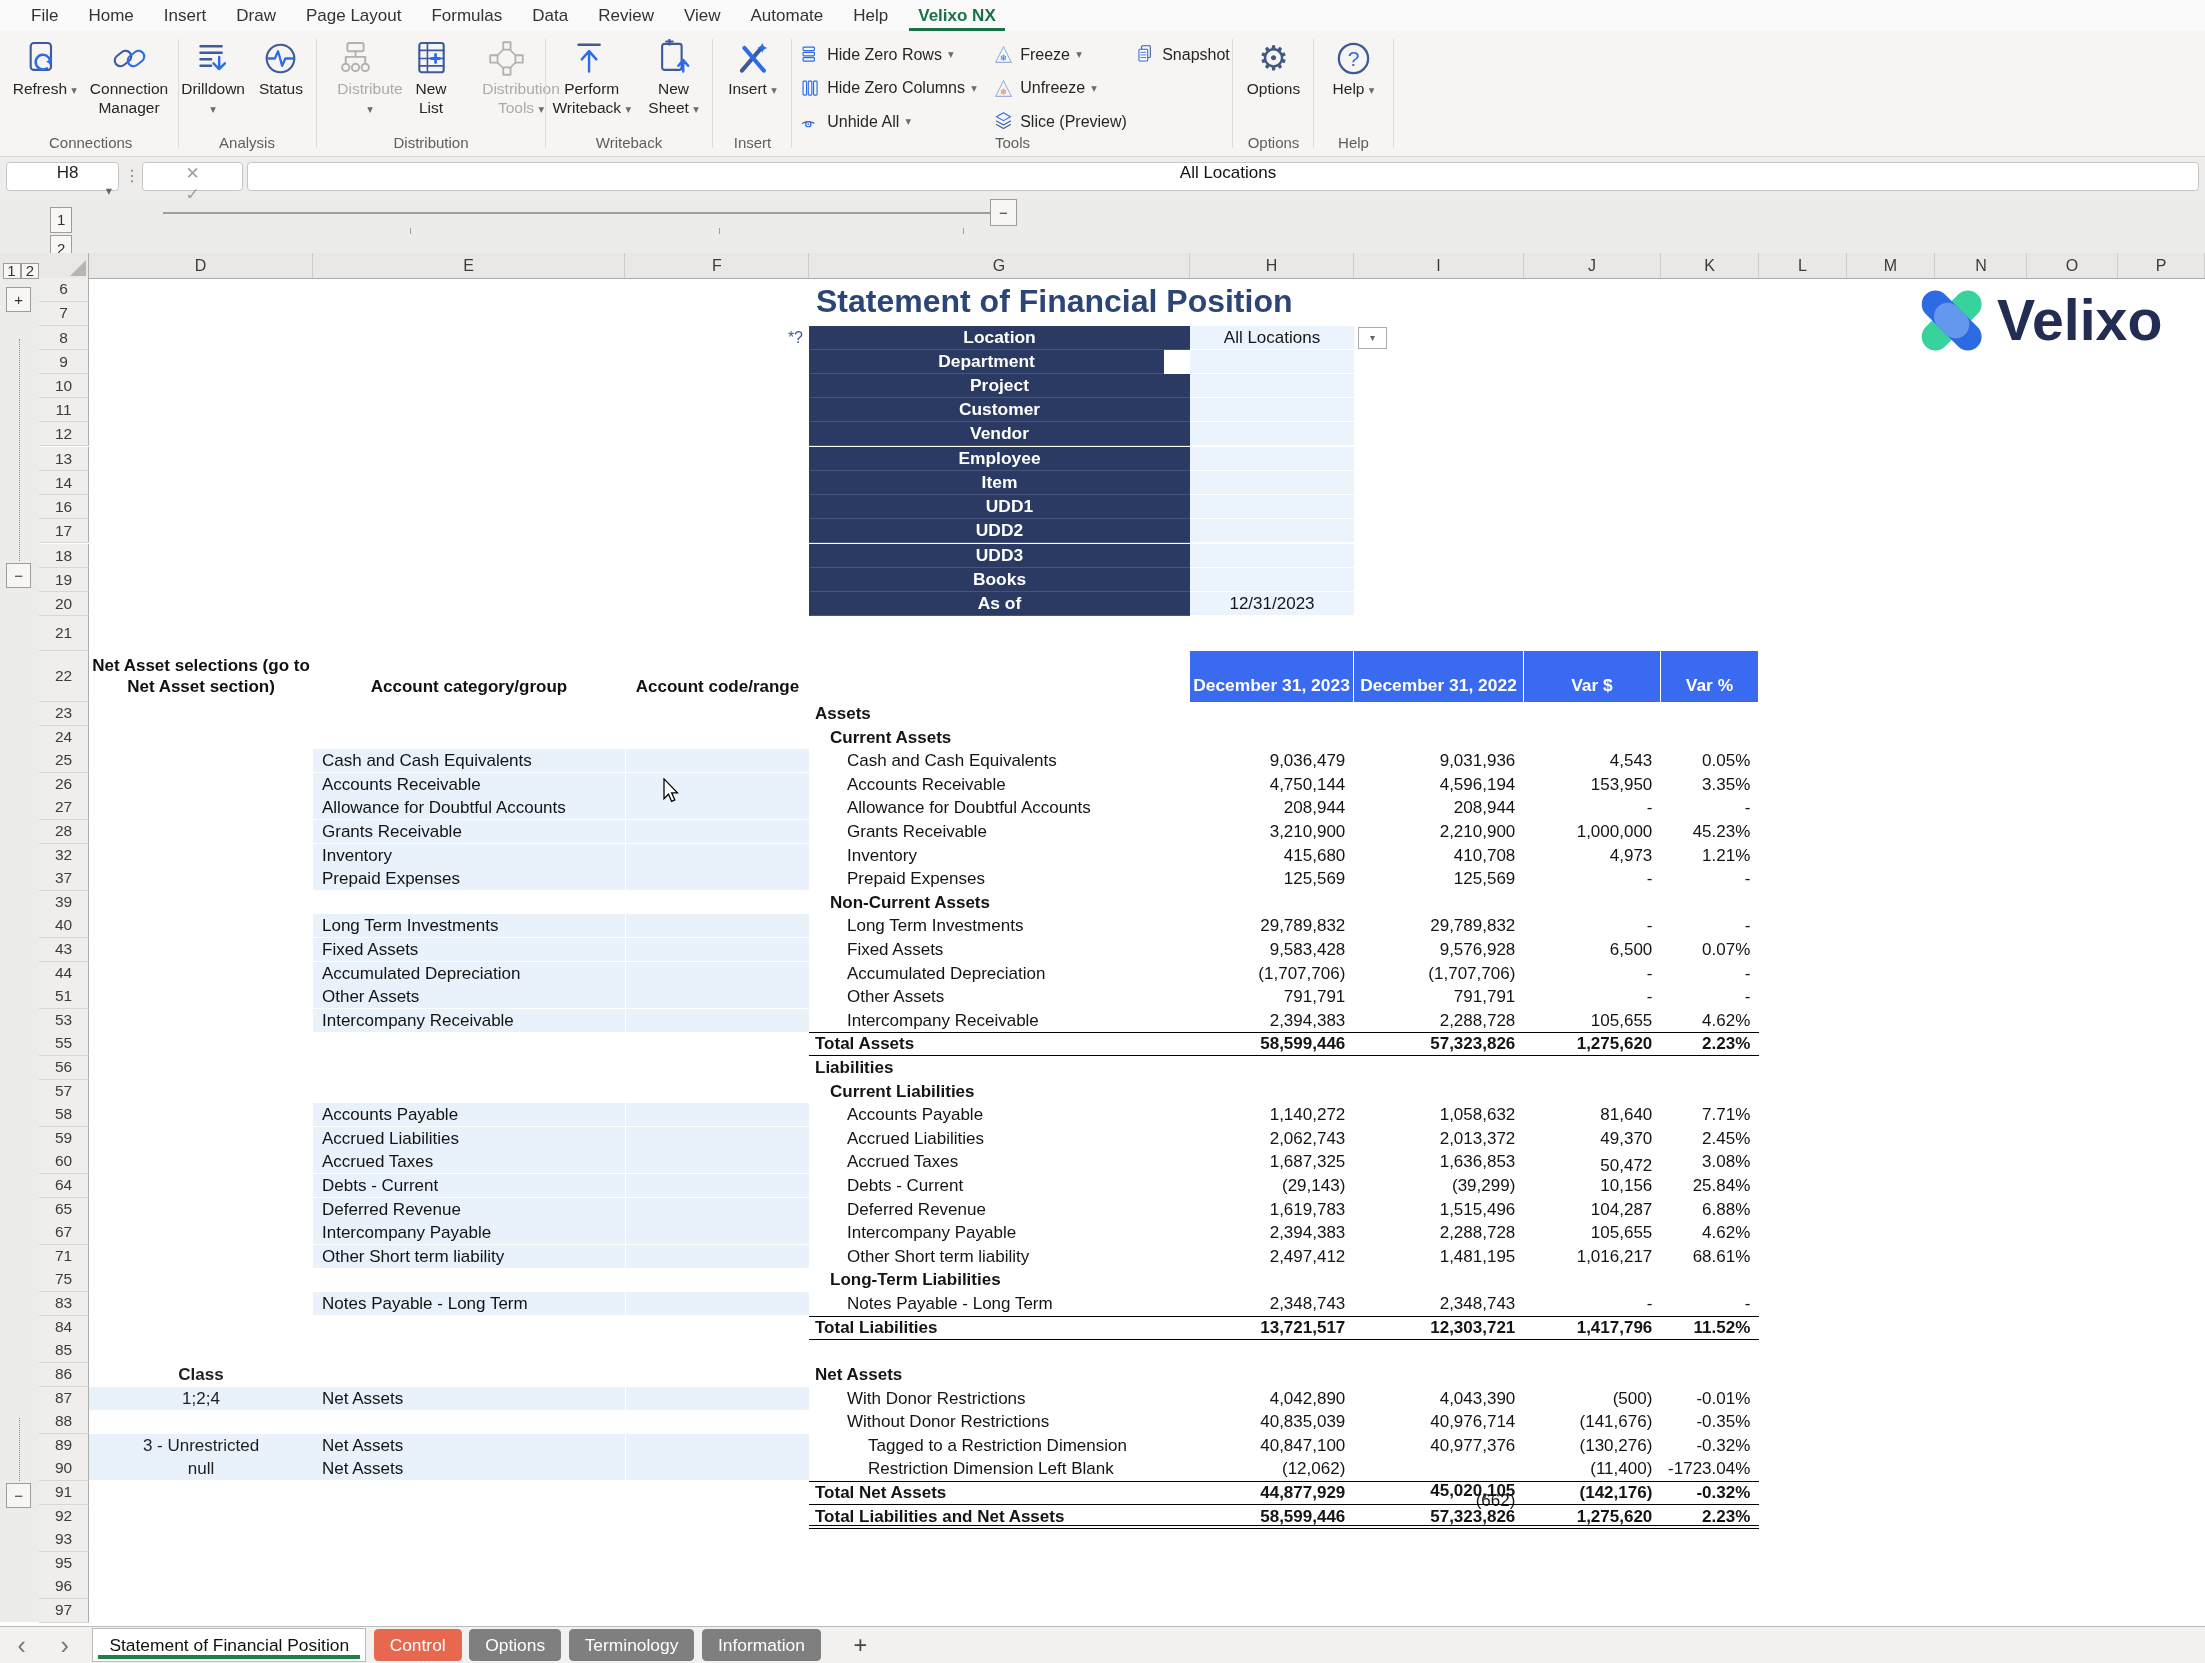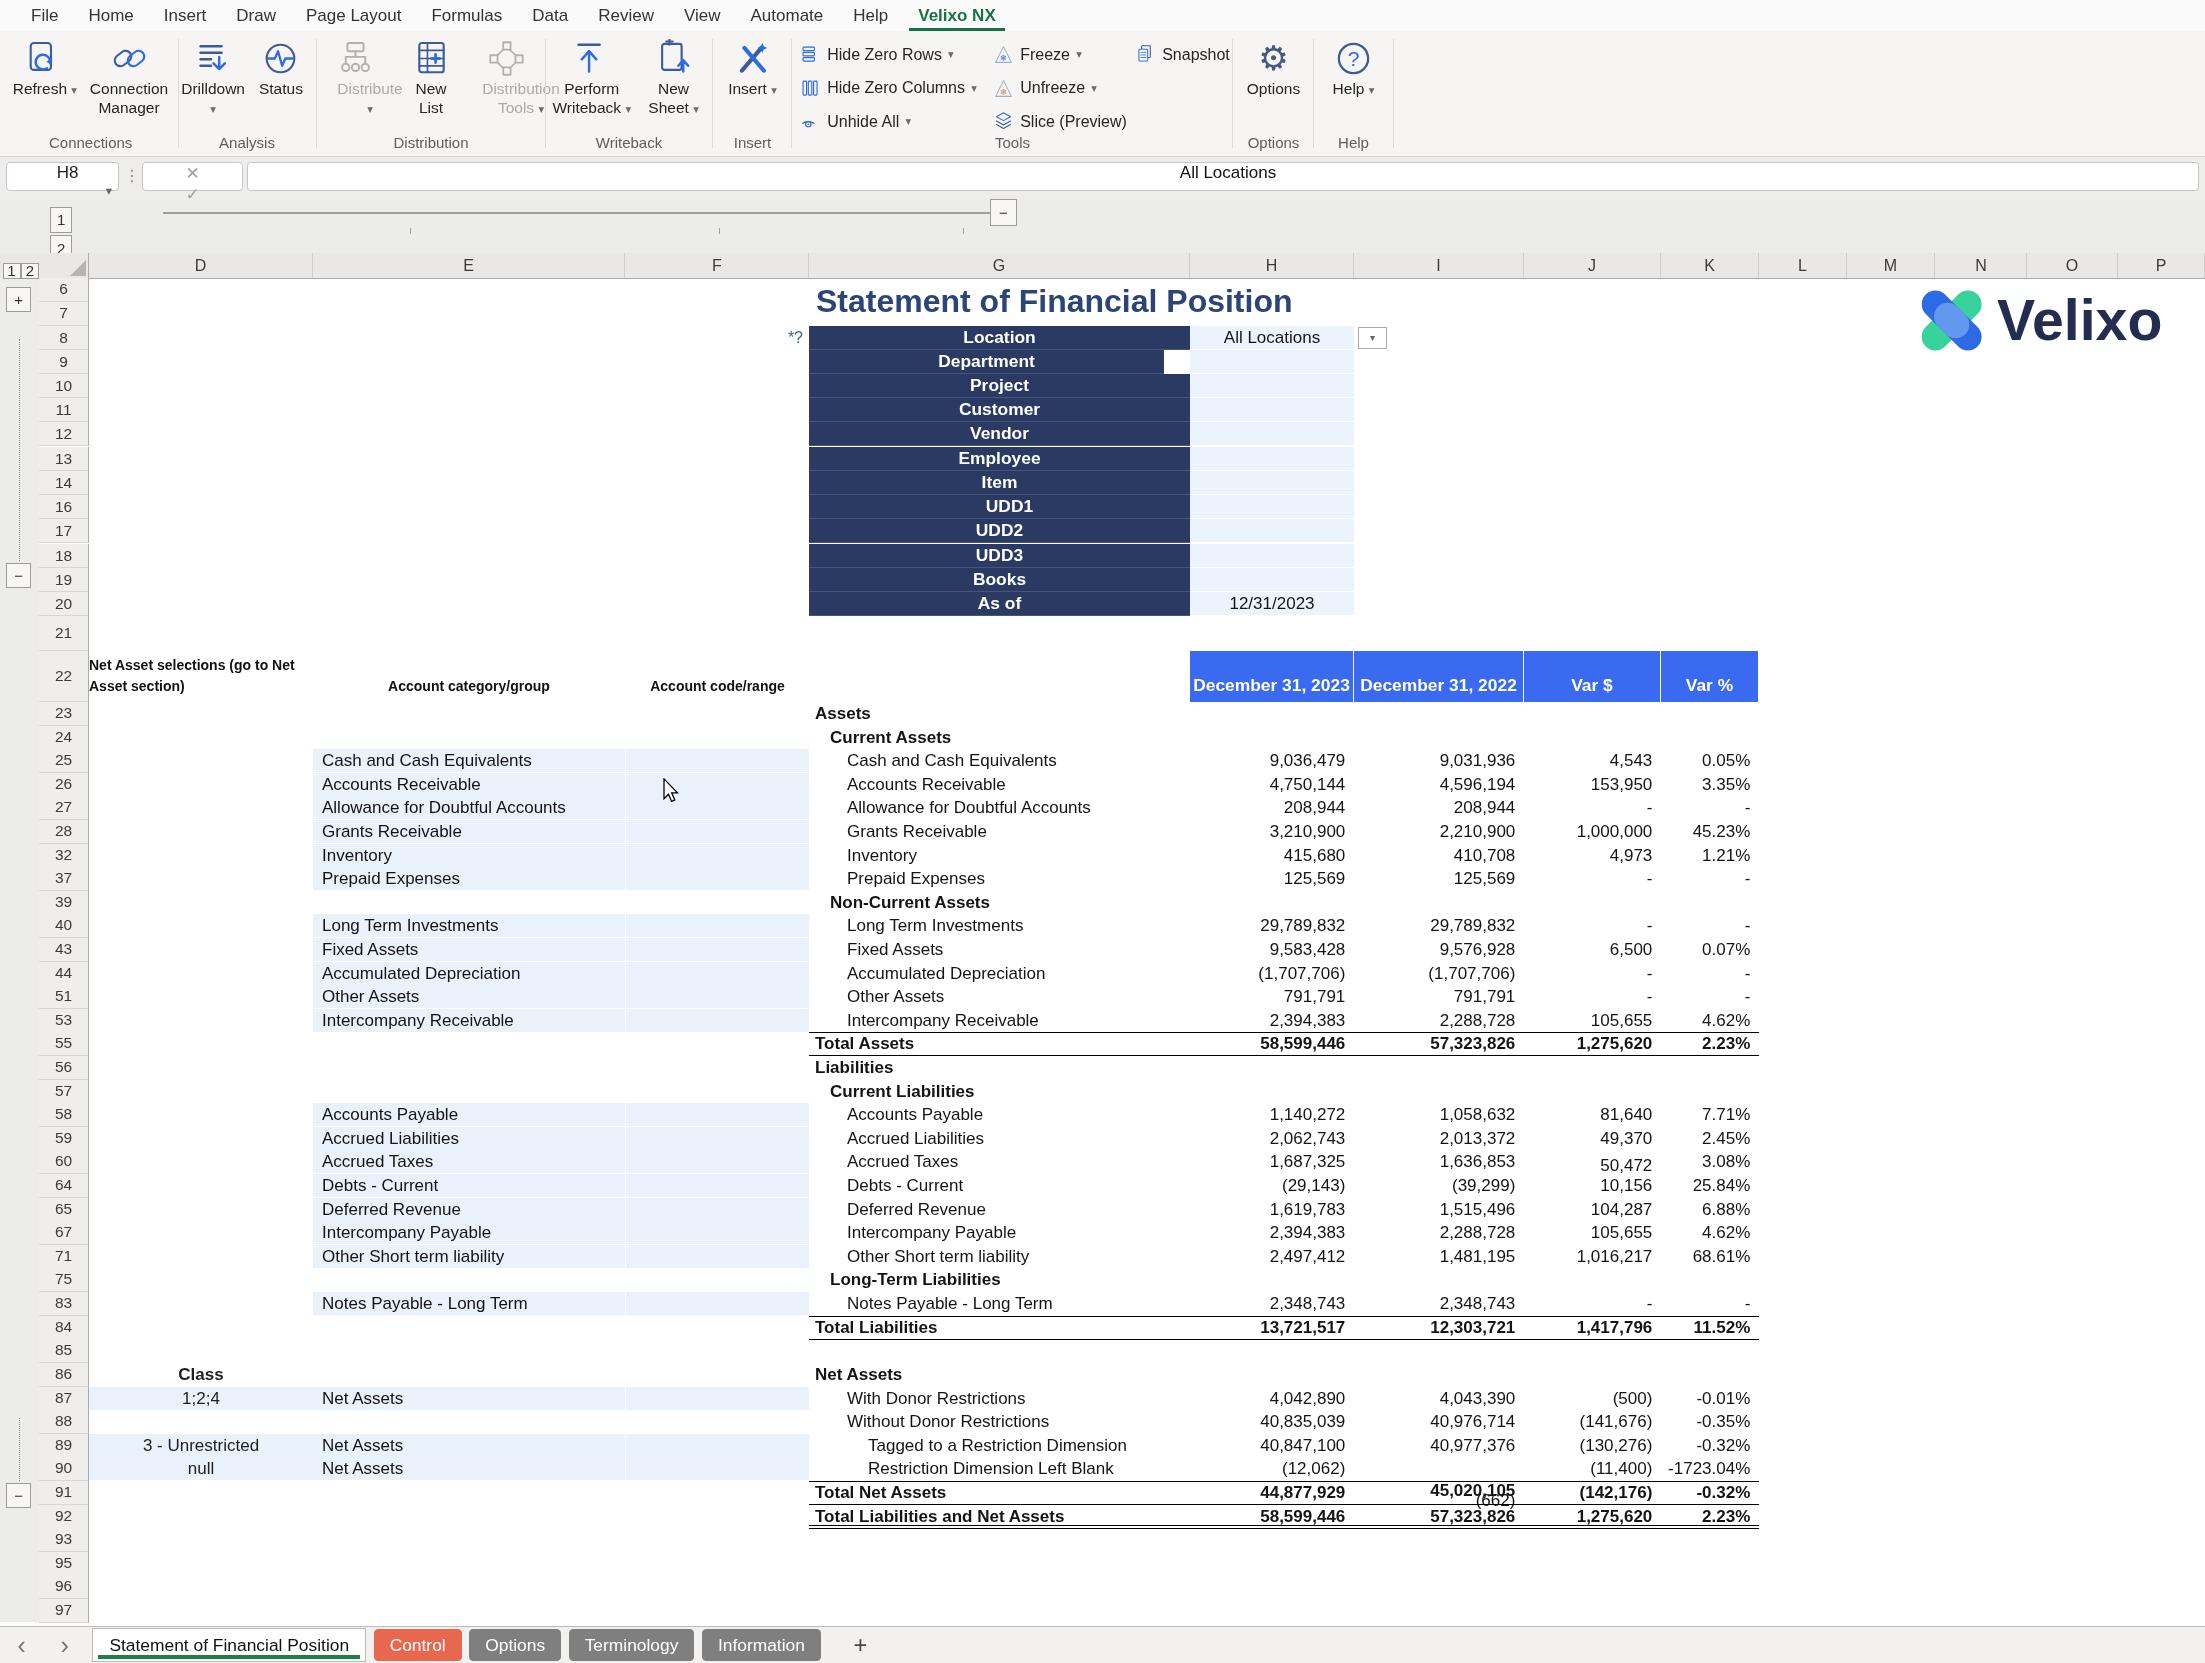--- a/index.html
+++ b/index.html
@@ -47,21 +47,21 @@
   .cell{position:absolute;box-sizing:border-box;display:flex;align-items:center;}
   .fillblue{background:#e9f1fb;border-bottom:0.6px solid #ffffff;}
   .navycell{background:#2a3a63;color:#fff;font-weight:bold;font-size:17.4px;justify-content:center;border-bottom:0.6px solid #46547e;}
   .filtval{background:#ebf3fc;justify-content:center;font-size:17px;color:#161616;border-bottom:0.6px solid #fff;}
   .bluehead{background:#3a6af0;color:#fff;font-weight:bold;font-size:17.4px;align-items:flex-end;justify-content:center;padding-bottom:6.2px;border-right:1.9px solid #fff;box-sizing:border-box;}
   .glabel{font-size:17px;color:#141414;}
   .gnum{font-size:17px;justify-content:flex-end;padding-right:8.7px;color:#141414;}
   .bold{font-weight:bold;}
   #title{font-size:32px;font-weight:bold;color:#2b4577;}
   #subtitle{font-size:18.6px;font-style:italic;color:#111;}
-  .lefthead{font-weight:bold;font-size:14px;color:#111;align-items:flex-end;justify-content:center;padding-bottom:5px;line-height:21px;}
+  .lefthead{font-weight:bold;font-size:17px;color:#111;align-items:flex-end;justify-content:center;text-align:center;padding-bottom:5px;line-height:21px;}
   
   #tabbar{left:0;top:1626px;width:2205px;height:37px;background:#f2f1f0;border-top:0.6px solid #bdbbb9;box-sizing:border-box;display:flex;align-items:center;}
   .navarrow{font-size:25px;color:#777;padding:0 17.4px;cursor:pointer;}
   .stab{height:32px;display:flex;align-items:center;padding:0 16px;font-size:17.4px;margin-right:7.5px;border-radius:4.3px;position:relative;cursor:pointer;}
   .stab.active{background:#fff;border:0.6px solid #bdbbb9;border-radius:0;color:#111;margin-left:6.2px;}
   .stab.active::after{content:"";position:absolute;left:5px;right:5px;bottom:1.9px;height:4.3px;background:#1e7f49;}
   .stab.red{background:#e8684f;color:#fff;}
   .stab.gray{background:#7f7f7f;color:#fff;}
   #addsheet{font-size:23.6px;color:#444;padding:0 25px;cursor:pointer;}
   .dotline{position:absolute;border-left:1.2px dotted #8f8d8b;width:0;}

